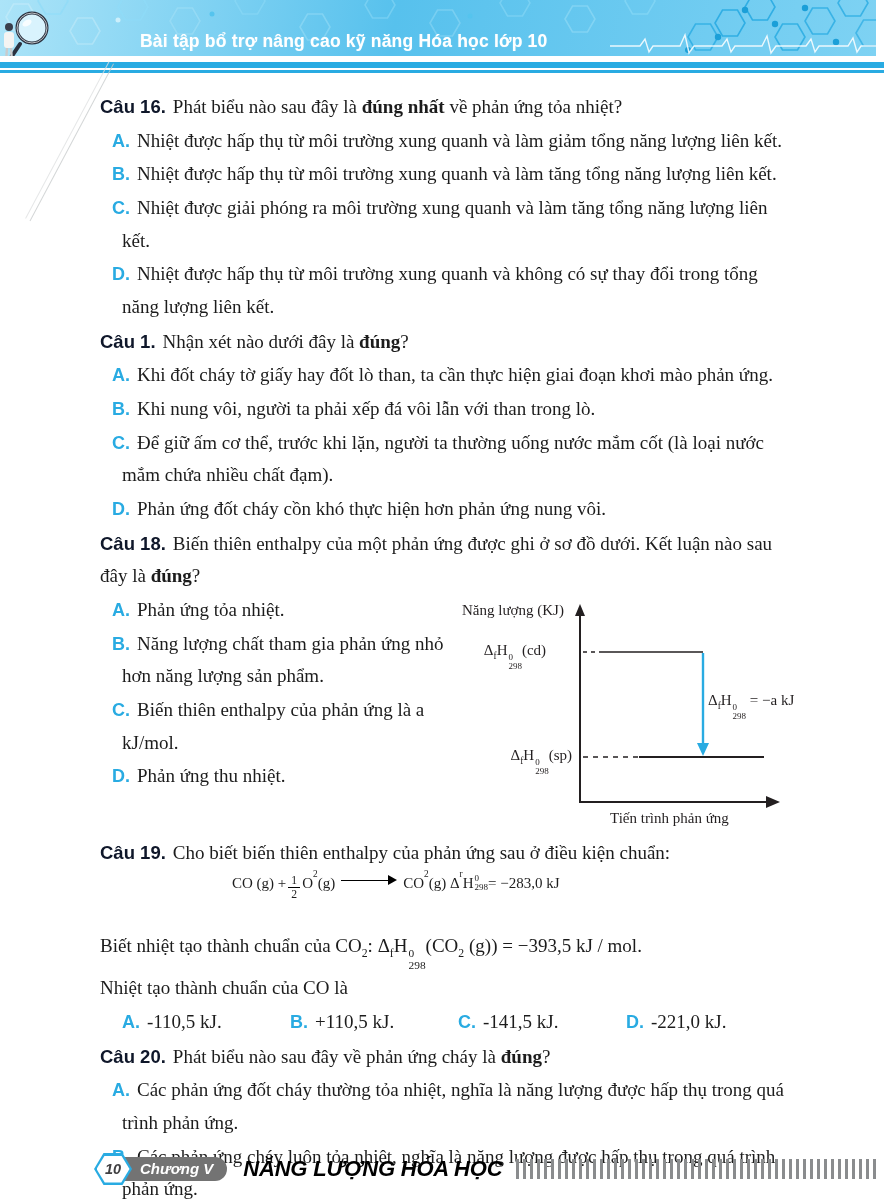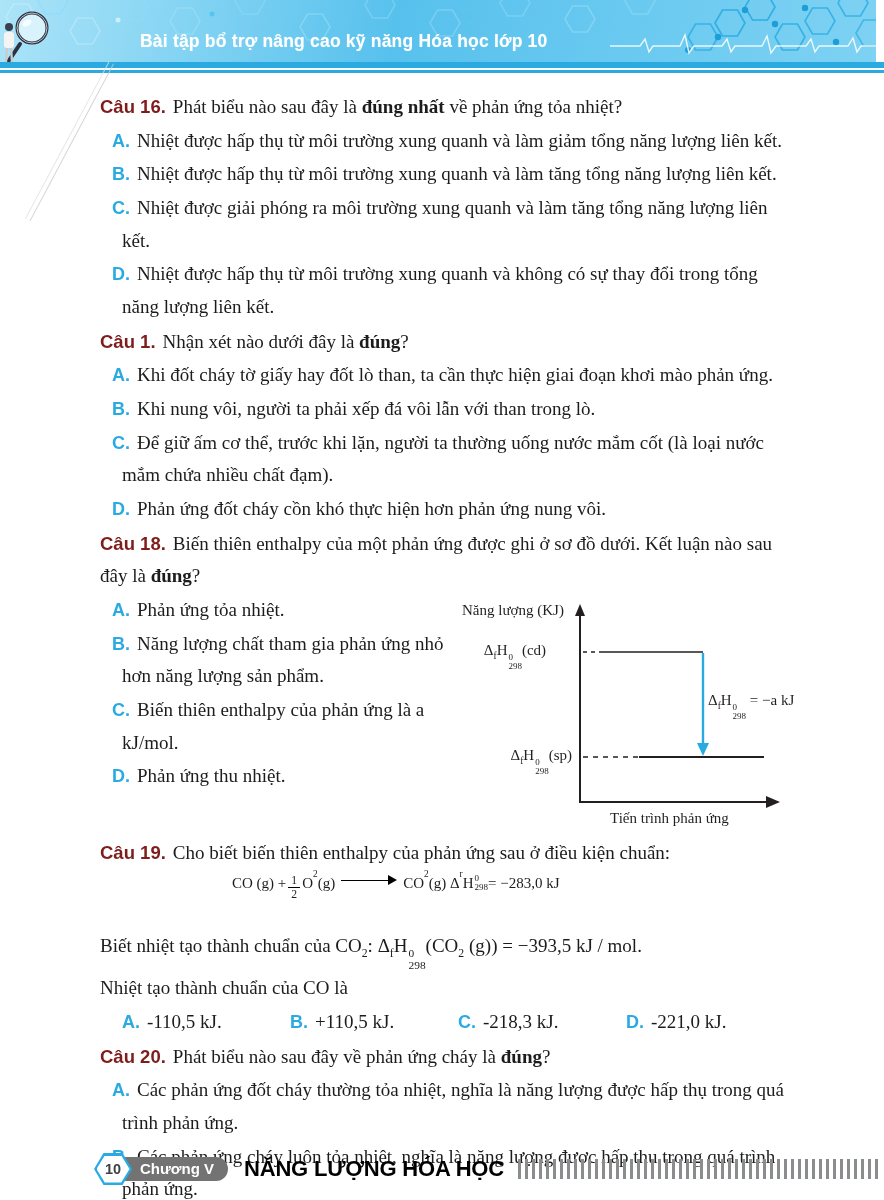--- a/index.html
+++ b/index.html
@@ -1,37 +1,37 @@
 <!DOCTYPE html>
 <html lang="vi"><head>
 <meta charset="utf-8">
 <style>
   html,body{margin:0;padding:0;background:#fff;}
   .page{position:relative;width:884px;height:1200px;background:#fff;overflow:hidden;
         font-family:"Liberation Serif","DejaVu Serif",serif;color:#1c1c1c;}
 
   
   .header{position:absolute;top:0;left:0;right:0;height:73px;}
-  .band{position:absolute;top:0;left:0;right:8px;height:68px;
+  .band{position:absolute;top:0;left:0;right:8px;height:56px;
         background:linear-gradient(100deg,#ACE4F8 0%,#57C1ED 45%,#7ED2F3 100%);overflow:hidden;}
   .band svg{position:absolute;top:0;left:0;}
   .stripe1{position:absolute;top:62px;left:0;right:0;height:6px;background:#29ABE2;}
   .stripe2{position:absolute;top:70px;left:0;right:0;height:3px;background:#29ABE2;}
   .header-title{position:absolute;top:31px;left:140px;color:#fff;
         font-family:"Liberation Sans","DejaVu Sans",sans-serif;font-size:17.5px;font-weight:600;
         letter-spacing:.2px;text-shadow:0 0 1px rgba(255,255,255,.4);}
   .magnifier{position:absolute;left:86px;top:10px;}
   .pole{position:absolute;left:114px;top:64px;width:178px;height:4px;border-top:1px solid #c9cccd;
         border-bottom:1px solid #dfe1e2;transform:rotate(118deg);transform-origin:0 0;opacity:.8;}
 
   
   .content{position:absolute;top:73px;left:0;right:0;padding:16px 90px 0 100px;
            font-size:19px;line-height:1.72;}
   .q{margin-top:2px;}
-  .ql{color:#7f1d1d;font-family:"Liberation Sans","DejaVu Sans",sans-serif;
+  .ql{color:#0f172a;font-family:"Liberation Sans","DejaVu Sans",sans-serif;
       font-weight:bold;margin-right:7px;font-size:18.5px;}
   .opt{padding-left:22px;text-indent:-10px;margin-top:1px;}
   .ol{color:#29ABE2;font-family:"Liberation Sans","DejaVu Sans",sans-serif;
       font-weight:bold;margin-right:7px;font-size:18px;}
   sub{font-size:.62em;line-height:0;}
   .stk{display:inline-flex;flex-direction:column;align-items:flex-start;
        font-size:.6em;line-height:1.05;vertical-align:-.5em;padding-left:1px;}
   .frac{display:inline-flex;flex-direction:column;align-items:center;
         font-size:.78em;line-height:1.15;vertical-align:-.72em;margin:0 2px;}
   .frac .num{border-bottom:1.4px solid #000;padding:0 3px;}
@@ -55,21 +55,21 @@
 
   
   .equation{padding-left:132px;margin:4px 0 2px 0;font-size:15px;line-height:1.3;
             height:54px;display:flex;}
   .q19opts{display:flex;padding-left:22px;margin-top:1px;}
   .q19opts .o{flex:0 0 25%;}
 
   
   .footer{position:absolute;left:0;right:6px;top:1152px;height:34px;display:flex;
           align-items:center;padding-left:94px;
-          font-family:"Liberation Sans","DejaVu Sans",sans-serif;}
+          font-family:"Liberation Sans","DejaVu Sans",sans-serif;font-style:italic;}
   .hexa{position:relative;z-index:2;width:38px;height:32px;
         clip-path:polygon(25% 0,75% 0,100% 50%,75% 100%,25% 100%,0 50%);
         background:#29ABE2;display:flex;align-items:center;justify-content:center;}
   .hexa .inner{width:33px;height:27px;clip-path:polygon(25% 0,75% 0,100% 50%,75% 100%,25% 100%,0 50%);
         background:#fff;display:flex;align-items:center;justify-content:center;
         font-weight:bold;font-size:14.5px;color:#414042;}
   .chapter-tag{position:relative;z-index:1;margin-left:-12px;padding:3px 14px 4px 20px;
         background:#737373;color:#fff;font-weight:bold;font-size:15px;
         border-radius:2px 12px 12px 2px;}
   .section-title{margin-left:16px;color:#000000;font-weight:bold;font-size:22px;
@@ -210,21 +210,21 @@
           <span>298</span>
         </span> = −283,0 kJ</div>
     <div>Biết nhiệt tạo thành chuẩn của CO<sub>2</sub>: Δ<sub>f</sub>H<span class="stk">
           <span>0</span>
           <span>298</span>
         </span>(CO<sub>2</sub> (g)) = −393,5 kJ / mol.</div>
     <div>Nhiệt tạo thành chuẩn của CO là</div>
     <div class="q19opts">
       <div class="o"><b class="ol">A.</b><span>-110,5 kJ.</span></div>
       <div class="o"><b class="ol">B.</b><span>+110,5 kJ.</span></div>
-      <div class="o"><b class="ol">C.</b><span>-218,3 kJ.</span></div>
+      <div class="o"><b class="ol">C.</b><span>-141,5 kJ.</span></div>
       <div class="o"><b class="ol">D.</b><span>-221,0 kJ.</span></div>
     </div>
 
     <div class="q">
       <b class="ql">Câu 20.</b><span class="qt">Phát biểu nào sau đây về phản ứng cháy là <b>đúng</b>?</span>
     </div>
     <div class="opt"><b class="ol">A.</b><span>Các phản ứng đốt cháy thường tỏa nhiệt, nghĩa là năng lượng được hấp thụ trong quá trình phản ứng.</span></div>
     <div class="opt"><b class="ol">B.</b><span>Các phản ứng cháy luôn tỏa nhiệt, nghĩa là năng lượng được hấp thụ trong quá trình phản ứng.</span></div>
 
   </div>

